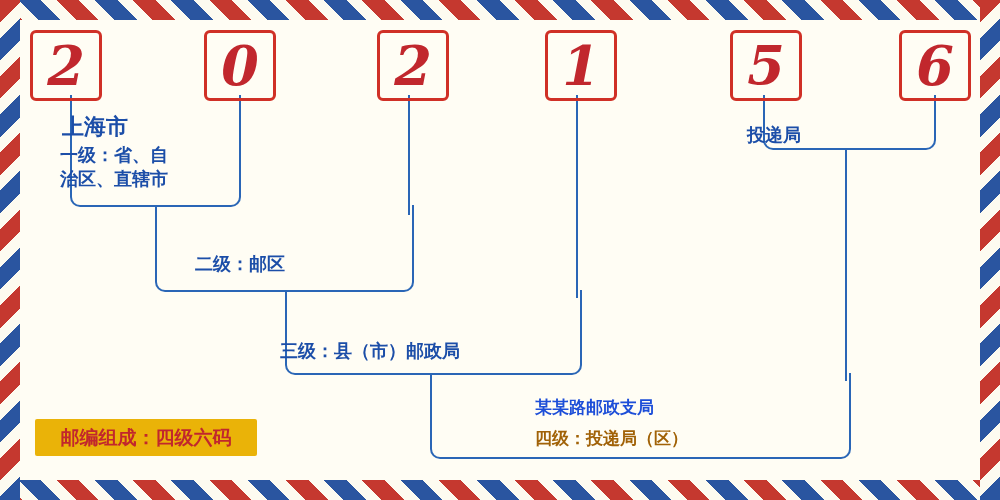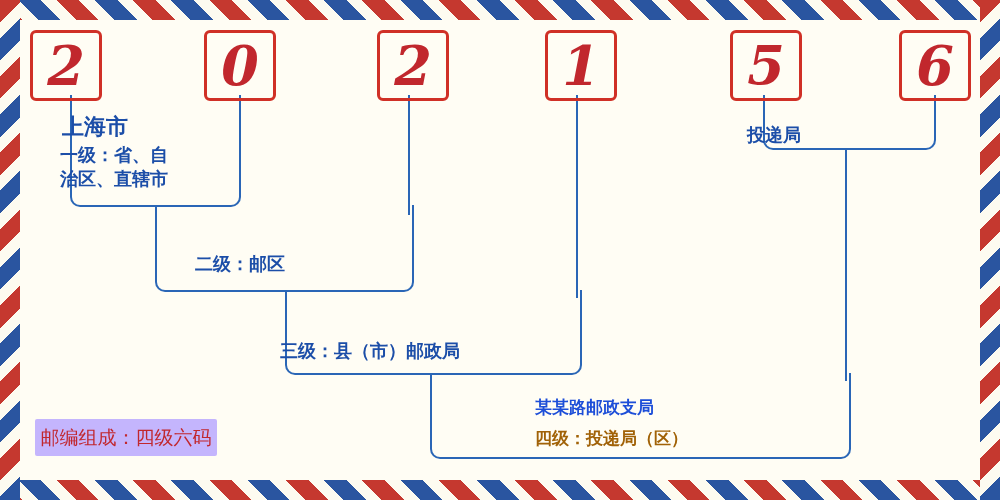--- a/index.html
+++ b/index.html
@@ -56,23 +56,23 @@
   .lbl-level1{left:60px;top:143px;width:200px;font-size:18px;line-height:1.35;white-space:pre-line;}
   .lbl-level2{left:195px;top:252px;width:200px;font-size:18px;}
   .lbl-district{left:330px;top:307px;width:200px;font-size:20px;}
   .lbl-level3{left:280px;top:339px;width:300px;font-size:18px;}
   .lbl-office{left:747px;top:107px;width:200px;font-size:18px;margin-top:16px;}
   .lbl-suboffice{left:535px;top:396px;width:200px;font-size:17px;color:#1d4ed8;}
   .lbl-level4{left:535px;top:427px;width:200px;font-size:17px;color:#a16207;}
 
   
   .note-badge{
-    position:absolute;left:35px;top:419px;width:182px;height:37px;
-    background:#c4b5fd;display:flex;align-items:center;justify-content:center;
-    font-size:19px;font-weight:normal;color:#c1272d;z-index:4;border-radius:2px;
+    position:absolute;left:35px;top:419px;width:222px;height:37px;
+    background:#eab308;display:flex;align-items:center;justify-content:center;
+    font-size:19px;font-weight:bold;color:#c1272d;z-index:4;border-radius:2px;
   }
 </style>
 </head>
 <body>
 
 <div class="stage">
 
   <div class="edge edge-top"></div>
   <div class="edge edge-bottom"></div>
   <div class="edge edge-left"></div>

